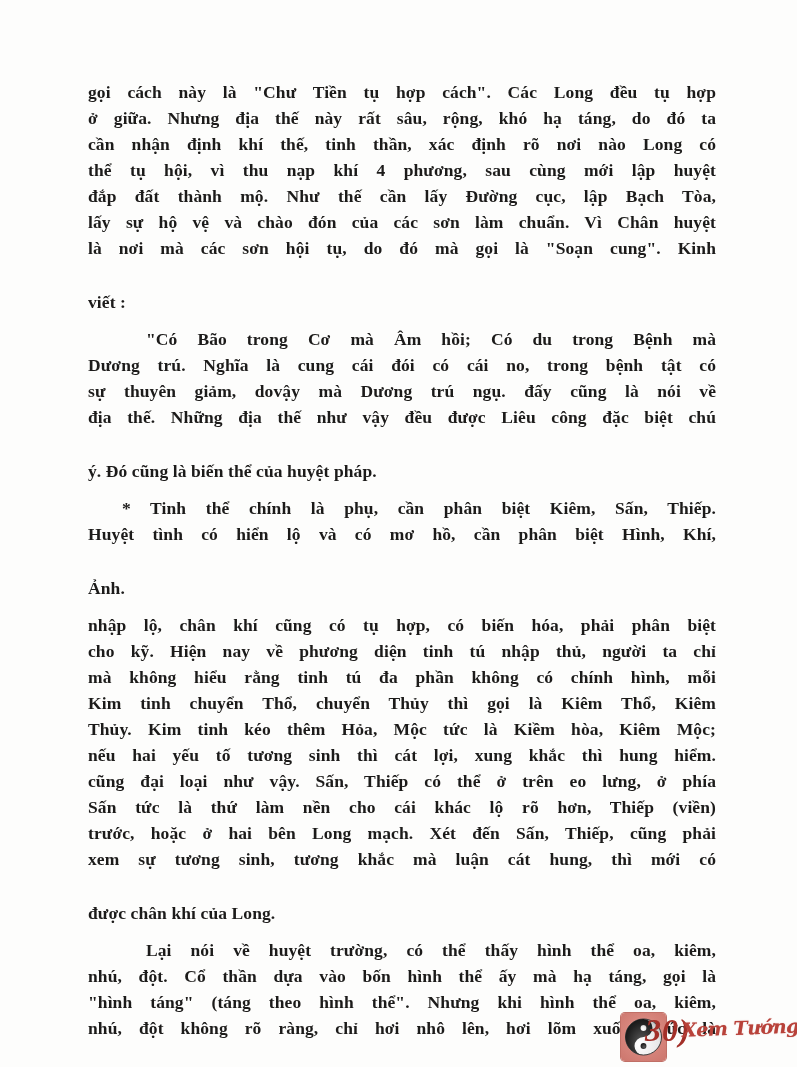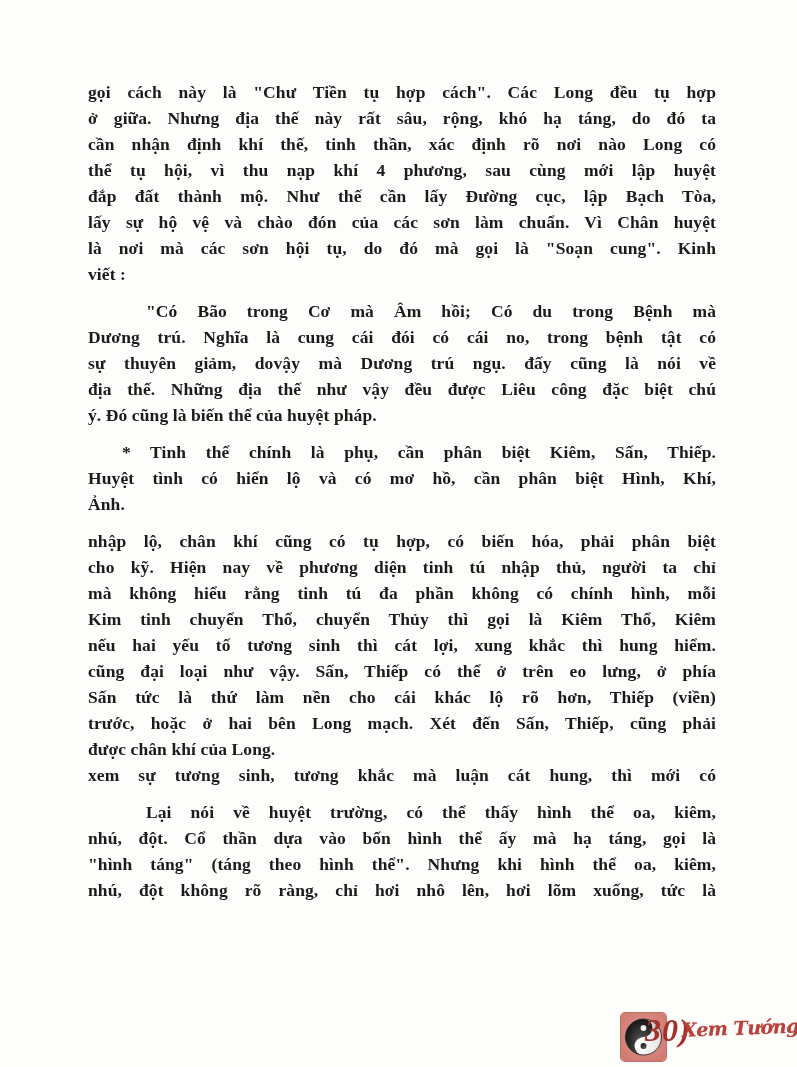--- a/index.html
+++ b/index.html
@@ -34,20 +34,21 @@
   }
   .line {
     line-height: 26px;
     height: 26px;
     text-align: justify;
     text-align-last: justify;
     letter-spacing: 0.1px;
   }
   .line.last {
     text-align-last: left;
+    margin-top: 28px;
   }
   .line.first-indent {
     text-indent: 58px;
   }
   .line.note-indent {
     text-indent: 34px;
   }
   
   #logo-box {
     position: absolute;
@@ -116,26 +117,27 @@
       <div class="paragraph">
         <div class="line note-indent">* Tinh thể chính là phụ, cần phân biệt Kiêm, Sấn, Thiếp.</div>
         <div class="line">Huyệt tình có hiển lộ và có mơ hồ, cần phân biệt Hình, Khí,</div>
         <div class="line last">Ảnh.</div>
       </div>
       <div class="paragraph">
         <div class="line">nhập lộ, chân khí cũng có tụ hợp, có biến hóa, phải phân biệt</div>
         <div class="line">cho kỹ. Hiện nay về phương diện tinh tú nhập thủ, người ta chỉ</div>
         <div class="line">mà không hiểu rằng tinh tú đa phần không có chính hình, mỗi</div>
         <div class="line">Kim tinh chuyển Thổ, chuyển Thủy thì gọi là Kiêm Thổ, Kiêm</div>
+        <div class="line">Thủy. Kim tinh kéo thêm Hỏa, Mộc tức là Kiềm hòa, Kiêm Mộc;</div>
         <div class="line">nếu hai yếu tố tương sinh thì cát lợi, xung khắc thì hung hiểm.</div>
         <div class="line">cũng đại loại như vậy. Sấn, Thiếp có thể ở trên eo lưng, ở phía</div>
         <div class="line">Sấn tức là thứ làm nền cho cái khác lộ rõ hơn, Thiếp (viền)</div>
         <div class="line">trước, hoặc ở hai bên Long mạch. Xét đến Sấn, Thiếp, cũng phải</div>
+        <div class="line">xem sự tương sinh, tương khắc mà luận cát hung, thì mới có</div>
         <div class="line last">được chân khí của Long.</div>
-        <div class="line">xem sự tương sinh, tương khắc mà luận cát hung, thì mới có</div>
       </div>
       <div class="paragraph">
         <div class="line first-indent">Lại nói về huyệt trường, có thể thấy hình thể oa, kiêm,</div>
         <div class="line">nhú, đột. Cổ thần dựa vào bốn hình thể ấy mà hạ táng, gọi là</div>
         <div class="line">"hình táng" (táng theo hình thể". Nhưng khi hình thể oa, kiêm,</div>
         <div class="line">nhú, đột không rõ ràng, chỉ hơi nhô lên, hơi lõm xuống, tức là</div>
       </div>
     </div>
 
   <div id="logo-box">

